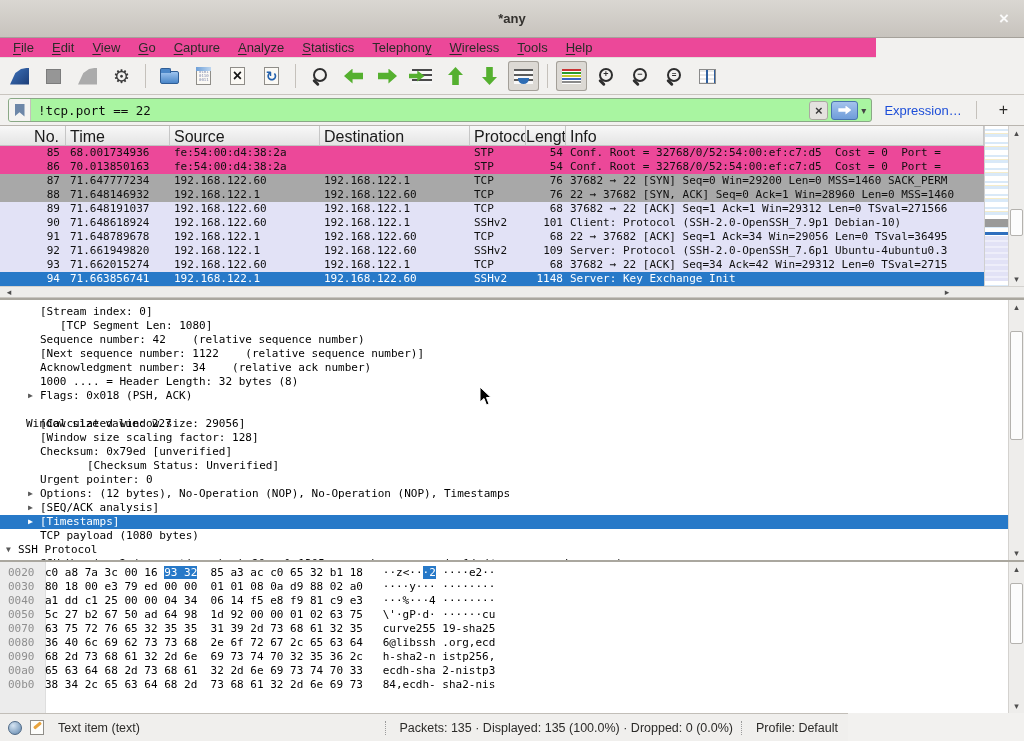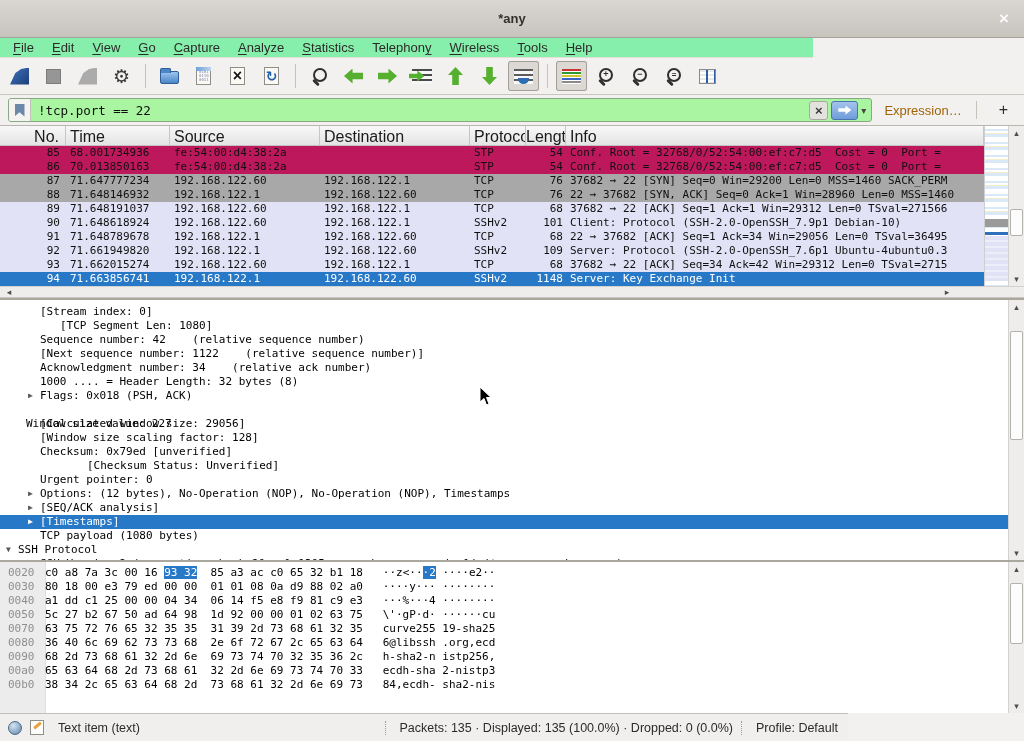--- a/index.html
+++ b/index.html
@@ -9,21 +9,21 @@
 
   
   .titlebar{position:absolute;left:0;top:0;width:1024px;height:38px;
     background:linear-gradient(#dad7d2,#c7c3bd);border-bottom:1px solid #a5a19a;
     display:flex;align-items:center;justify-content:center}
   .title{font-weight:bold;font-size:13px;color:#33312e}
   .close-btn{position:absolute;right:8px;top:7px;width:24px;height:24px;display:flex;
     align-items:center;justify-content:center;color:#fafafa;font-size:17px;font-weight:bold;cursor:default}
 
   
-  .menubar{position:absolute;left:0;top:38px;width:813px;height:20px;background:#86efac;
+  .menubar{position:absolute;left:0;top:38px;width:876px;height:20px;background:#ec4899;
     display:flex;align-items:center;padding-left:4px;border-bottom:1px solid #e2dfda}
   .menu-item{padding:2px 9px;font-size:13px;color:#2c2b29}
 
   
   .toolbar{position:absolute;left:0;top:58px;width:1024px;height:37px;background:#f2f1ef;
     border-bottom:1px solid #c9c5bf;display:flex;align-items:center;padding-left:4px;gap:3px}
   .tbtn{width:31px;height:30px;display:flex;align-items:center;justify-content:center;border-radius:3px}
   .tbtn.pressed{background:#dcd9d4;box-shadow:inset 0 0 0 1px #a39f98}
   .tb-sep{width:1px;height:24px;background:#c5c1bb;margin:0 5px}
   .ic{display:block;position:relative}
@@ -80,38 +80,38 @@
     display:flex;align-items:center;justify-content:center}
   .bookmark-icon{width:10px;height:13px;background:#6d87a8;clip-path:polygon(0 0,100% 0,100% 100%,50% 68%,0 100%)}
   .filter-text{flex:1;font-family:"DejaVu Sans Mono",monospace;font-size:12.5px;color:#0d0d0d;padding-left:7px;white-space:pre}
   .clear-btn{width:19px;height:19px;background:#e4e2df;border:1px solid #aba8a2;border-radius:3px;
     display:flex;align-items:center;justify-content:center;font-size:13px;font-weight:bold;color:#3a3a3a;margin-right:3px}
   .apply-btn{width:27px;height:19px;background:linear-gradient(#a4c3ec,#6f9dda);border:1px solid #4a74ad;
     border-radius:3px;display:flex;align-items:center;justify-content:center;margin-right:2px}
   .apply-arrow{width:13px;height:9px;background:#fff;
     clip-path:polygon(55% 0,100% 50%,55% 100%,55% 70%,0 70%,0 30%,55% 30%)}
   .filter-caret{font-size:10px;color:#444;padding:0 5px 0 1px}
-  .expression-label{font-size:13px;color:#a16207;margin-left:4px}
+  .expression-label{font-size:13px;color:#1d4ed8;margin-left:4px}
   .fsep{width:1px;height:18px;background:#c5c1bb;margin:0 6px}
   .add-filter{font-size:16px;color:#2c2b29;padding:0 8px}
 
   
   .list-region{position:absolute;left:0;top:126px;width:1024px;height:160px;background:#fff}
   .list-left{position:absolute;left:0;top:0;width:984px;height:160px}
   .list-header{display:flex;height:20px;background:linear-gradient(#f8f8f8,#e4e4e4);
     border-bottom:1px solid #c2c2c2;font-size:16px;color:#1a1a1a}
   .hcell{border-right:1px solid #c6c6c6;padding:2px 0 0 4px;overflow:hidden;white-space:pre}
   .rows{height:140px;overflow:hidden;font-family:"DejaVu Sans Mono",monospace;font-size:11px}
   .prow{display:flex;height:14px;line-height:14px}
   .pcell{overflow:hidden;white-space:pre;padding-left:4px}
   .col0{width:66px;text-align:right;padding-right:6px;padding-left:0}
   .col1{width:104px}.col2{width:150px}.col3{width:150px}.col4{width:56px}
   .col5{width:40px;text-align:right;padding-right:3px;padding-left:0}
   .col6{flex:1}
-  .r-plain{background:#be185d;color:#101010}
+  .r-plain{background:#ec4899;color:#101010}
   .r-gray{background:#a8a8a8;color:#101010}
   .r-lav{background:#e2e2f6;color:#101010}
   .r-sel{background:#2779c8;color:#fff}
   .minimap{position:absolute;left:984px;top:0;width:24px;height:160px;border-left:1px solid #cfcfcf;
     background:repeating-linear-gradient(180deg,#ffffff 0 3px,#d9e9f8 3px 5px,#ffffff 5px 7px,#f5ecca 7px 8px,#d9e9f8 8px 11px,#ffffff 11px 13px)}
   .mm-gray{position:absolute;left:0;top:58%;width:100%;height:5%;background:#9a9a9a}
   .mm-sel{position:absolute;left:0;top:66%;width:100%;height:2%;background:#2f6fbe}
   .mm-lav{position:absolute;left:0;top:69%;width:100%;height:28%;
     background:repeating-linear-gradient(#e2e2f6 0 4px,#eeeefA 4px 6px)}
   .vsb{position:absolute;top:0;width:16px;background:#eeedeb;border-left:1px solid #d4d2cf}

